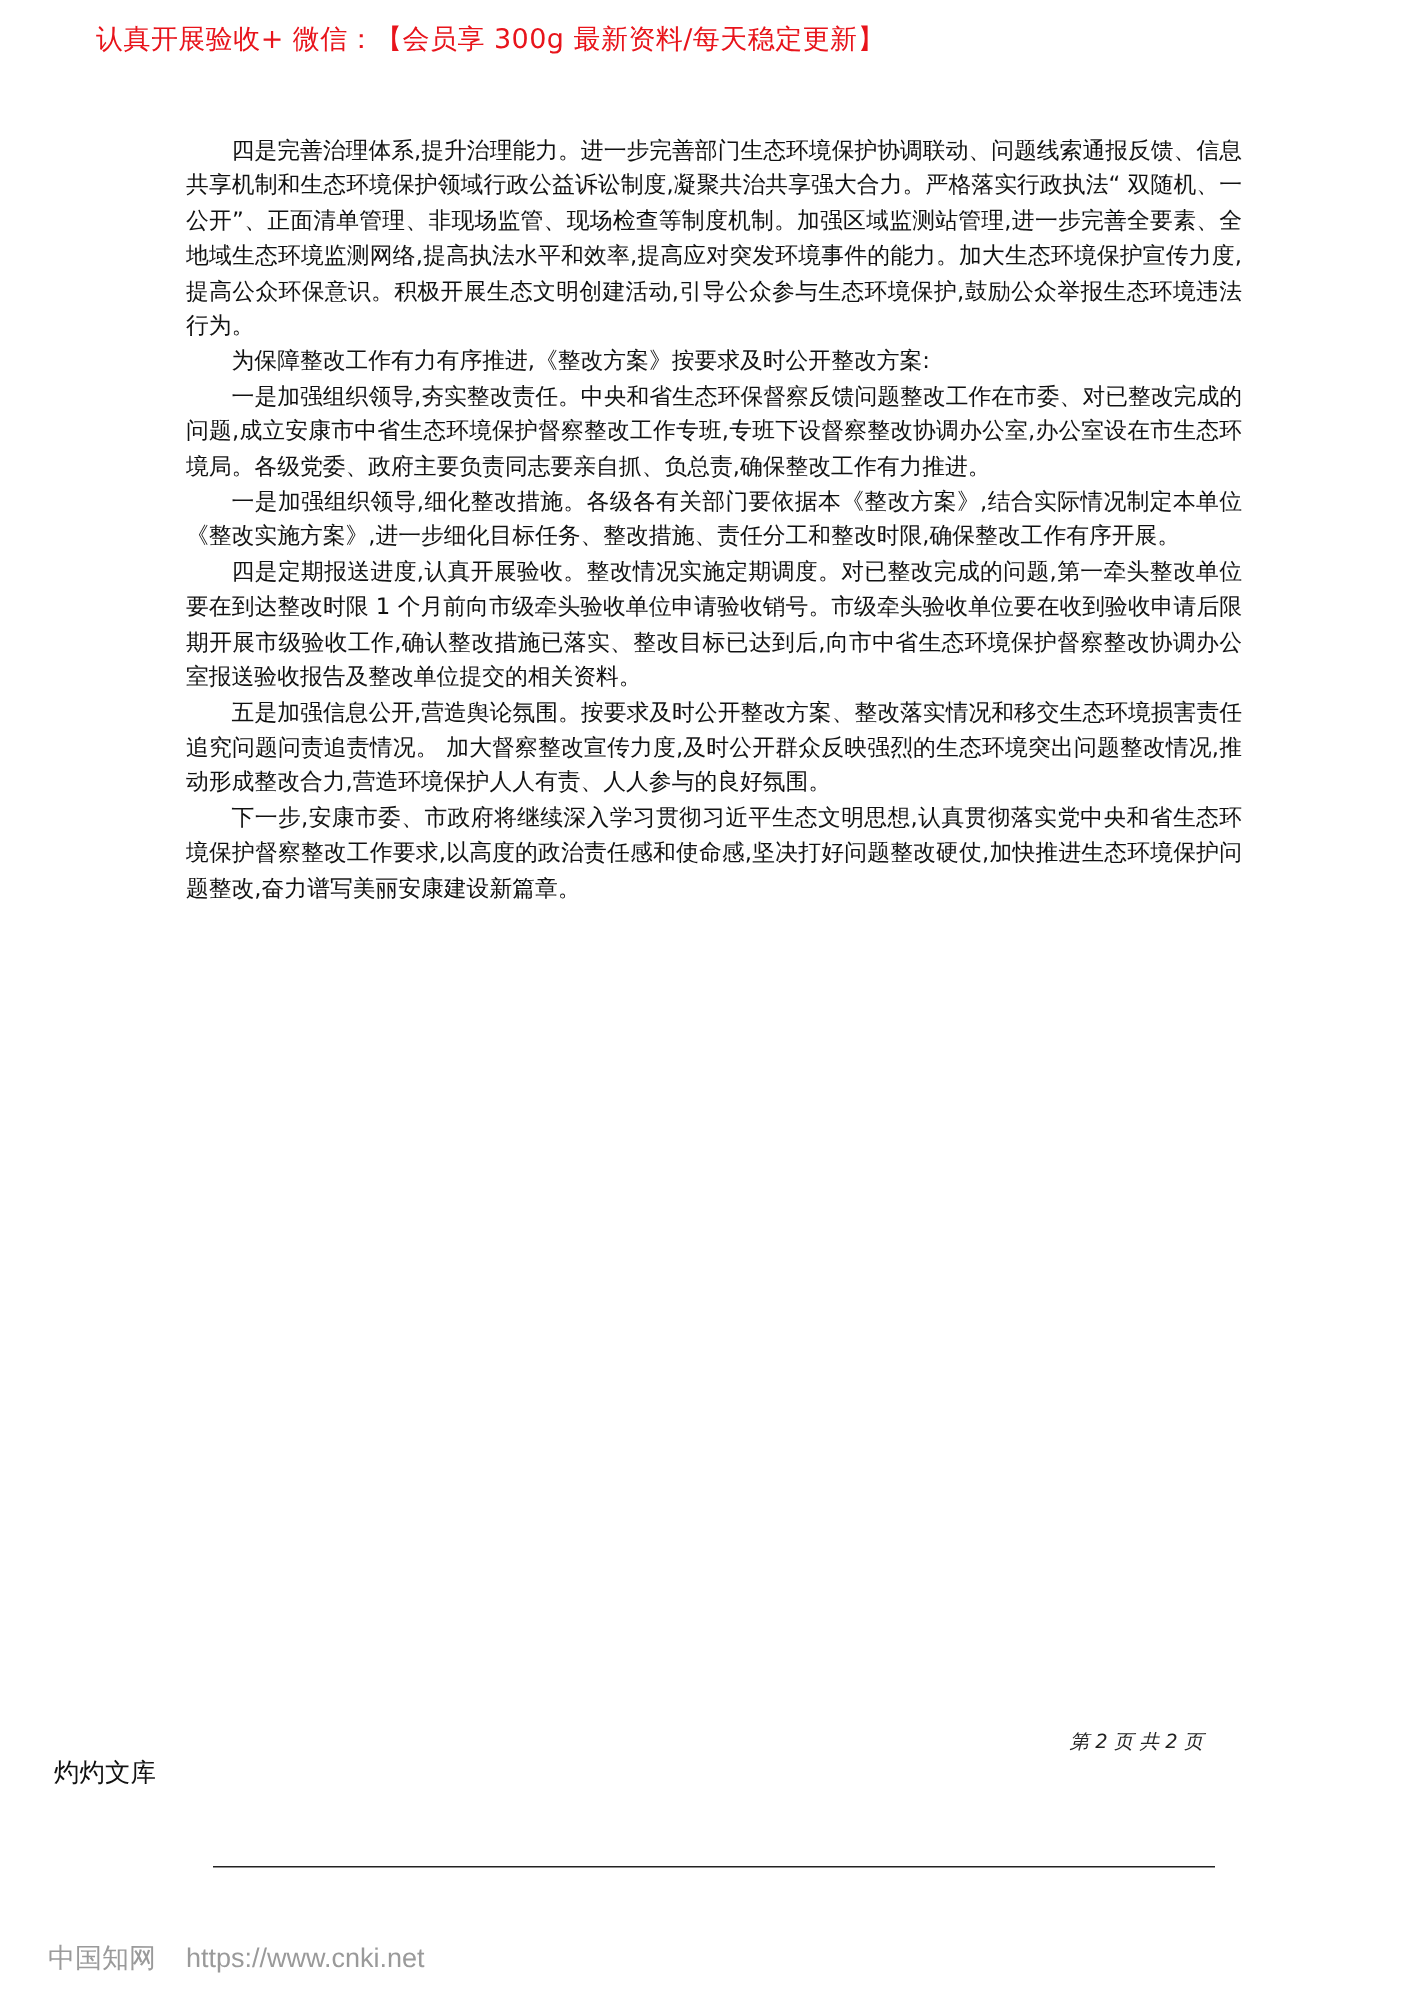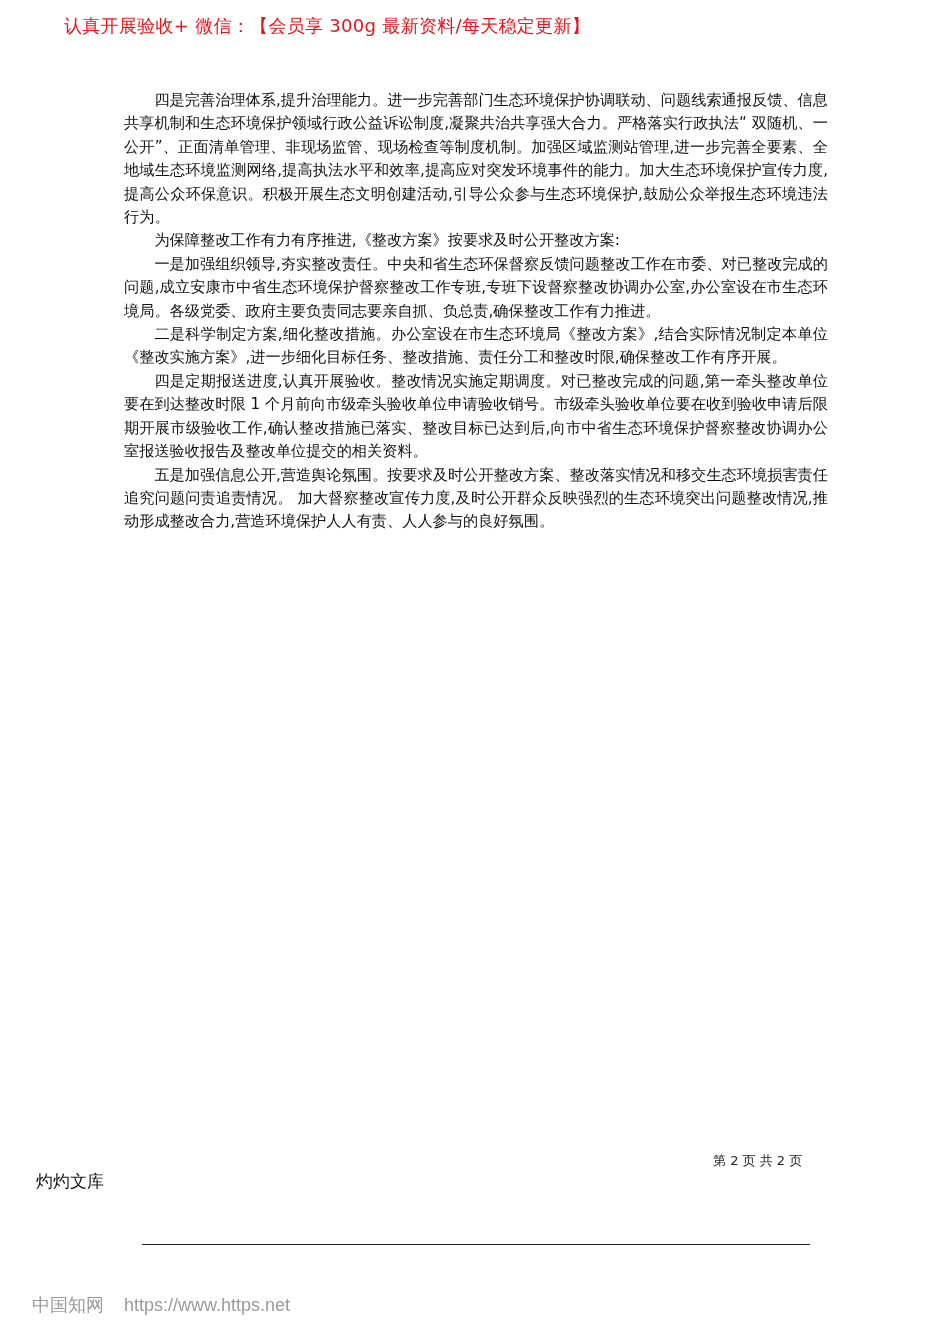--- a/index.html
+++ b/index.html
@@ -5,40 +5,41 @@
     html, body { margin: 0; padding: 0; background: #ffffff; }
     body { width: 950px; height: 1344px; position: relative; overflow: hidden;
            font-family: "DejaVu Sans", "Liberation Sans", sans-serif; color: #111; }
     .banner { position: absolute; left: 64px; top: 14px; font-size: 18px; color: #e8141b;
               white-space: nowrap; letter-spacing: 0.3px; }
     .content { position: absolute; left: 124px; top: 89px; width: 704px; font-size: 15.2px;
                line-height: 23.4px; text-align: justify; }
     .content p { margin: 0; }
     .content p.indent { text-indent: 2em; }
     .content p.noindent { text-indent: 0; }
-    .page-num { position: absolute; left: 713px; top: 1152px; font-size: 13px; color: #222; white-space: nowrap; }
+    .page-num { position: absolute; left: 713px; top: 1152px; font-size: 13px; color: #222; white-space: nowrap; font-style: italic; }
     .wenku { position: absolute; left: 0; top: 1170px; font-size: 17px; color: #111; white-space: nowrap; padding-left: 36px; }
     .footer-rule { position: absolute; left: 142px; top: 1244px; width: 668px; height: 0;
                    border-top: 1.5px solid #222; }
     .cnki { position: absolute; left: 32px; top: 1293px; font-size: 18px; color: #9a9a9a; white-space: nowrap;
             font-family: "Liberation Sans", "DejaVu Sans", sans-serif; }
     .cnki span { margin-right: 20px; }
   </style>
 </head>
 <body>
 
 <div class="banner">认真开展验收+ 微信：【会员享 300g 最新资料/每天稳定更新】</div>
 
 <div class="content">
   <p class="indent">四是完善治理体系,提升治理能力。进一步完善部门生态环境保护协调联动、问题线索通报反馈、信息共享机制和生态环境保护领域行政公益诉讼制度,凝聚共治共享强大合力。严格落实行政执法“ 双随机、一公开”、正面清单管理、非现场监管、现场检查等制度机制。加强区域监测站管理,进一步完善全要素、全地域生态环境监测网络,提高执法水平和效率,提高应对突发环境事件的能力。加大生态环境保护宣传力度,提高公众环保意识。积极开展生态文明创建活动,引导公众参与生态环境保护,鼓励公众举报生态环境违法行为。</p>
   <p class="indent">为保障整改工作有力有序推进,《整改方案》按要求及时公开整改方案:</p>
   <p class="indent">一是加强组织领导,夯实整改责任。中央和省生态环保督察反馈问题整改工作在市委、对已整改完成的问题,成立安康市中省生态环境保护督察整改工作专班,专班下设督察整改协调办公室,办公室设在市生态环境局。各级党委、政府主要负责同志要亲自抓、负总责,确保整改工作有力推进。</p>
-  <p class="indent">二是科学制定方案,细化整改措施。办公室设在市生态环境局《整改方案》,结合实际情况制定本单位《整改实施方案》,进一步细化目标任务、整改措施、责任分工和整改时限,确保整改工作有序开展。</p>
+  <p class="indent">一是加强组织领导,细化整改措施。各级各有关部门要依据本《整改方案》,结合实际情况制定本单位《整改实施方案》,进一步细化目标任务、整改措施、责任分工和整改时限,确保整改工作有序开展。</p>
   <p class="indent">四是定期报送进度,认真开展验收。整改情况实施定期调度。对已整改完成的问题,第一牵头整改单位要在到达整改时限 1 个月前向市级牵头验收单位申请验收销号。市级牵头验收单位要在收到验收申请后限期开展市级验收工作,确认整改措施已落实、整改目标已达到后,向市中省生态环境保护督察整改协调办公室报送验收报告及整改单位提交的相关资料。</p>
   <p class="indent">五是加强信息公开,营造舆论氛围。按要求及时公开整改方案、整改落实情况和移交生态环境损害责任追究问题问责追责情况。 加大督察整改宣传力度,及时公开群众反映强烈的生态环境突出问题整改情况,推动形成整改合力,营造环境保护人人有责、人人参与的良好氛围。</p>
+  <p class="indent">下一步,安康市委、市政府将继续深入学习贯彻习近平生态文明思想,认真贯彻落实党中央和省生态环境保护督察整改工作要求,以高度的政治责任感和使命感,坚决打好问题整改硬仗,加快推进生态环境保护问题整改,奋力谱写美丽安康建设新篇章。</p>
 </div>
 
 <div class="page-num">第 2 页 共 2 页</div>
 <div class="wenku">灼灼文库</div>
 <div class="footer-rule"></div>
 <div class="cnki">
-  <span>中国知网</span><span>https://www.https.net</span>
+  <span>中国知网</span><span>https://www.cnki.net</span>
 </div>
 
 </body></html>

